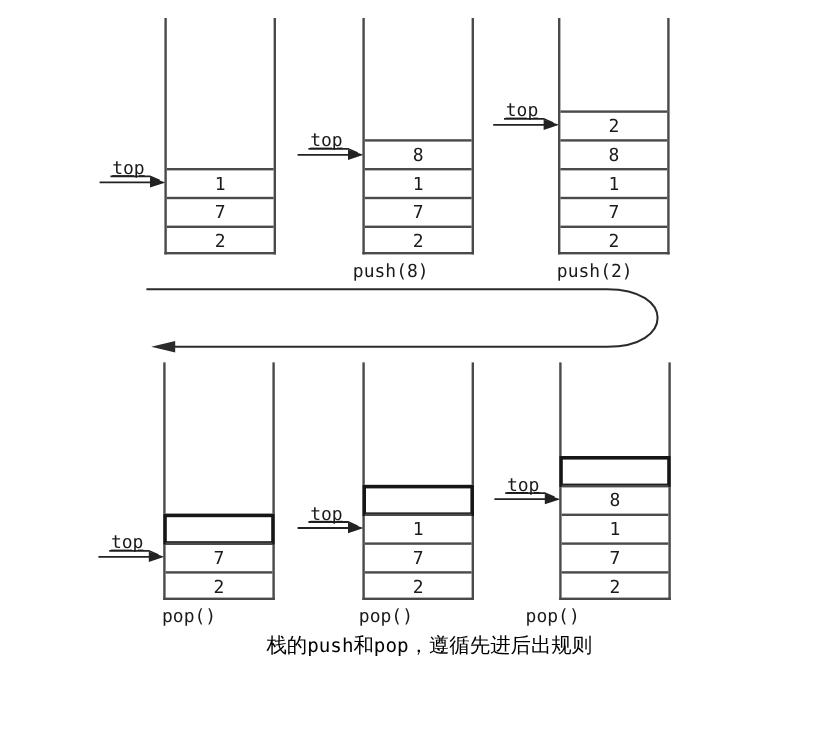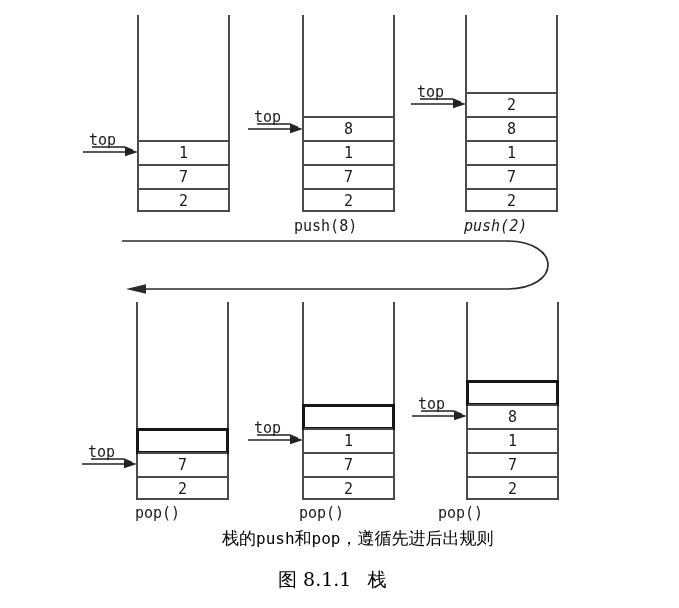--- a/index.html
+++ b/index.html
@@ -21,28 +21,28 @@
   #s2{left:302px;top:15px;width:93px;height:197px;}
   #s3{left:465px;top:15px;width:93px;height:197px;}
   #s4{left:136px;top:302px;width:93px;height:198px;}
   #s5{left:302px;top:302px;width:93px;height:198px;}
   #s6{left:466px;top:302px;width:93px;height:198px;}
   .c{position:absolute;left:0;right:0;height:24px;box-sizing:border-box;
      border-top:2px solid var(--line);
      font:15px/22px "DejaVu Sans Mono",monospace;text-align:center;color:var(--ink);}
   .popped{position:absolute;left:-2px;right:-2px;height:26px;box-sizing:border-box;
           border:3px solid var(--bold);background:#fff;}
-  .toplbl{position:absolute;width:36px;text-align:left;
-          font:15px/15px "DejaVu Sans Mono",monospace;color:var(--ink);}
+  .toplbl{position:absolute;width:36px;text-align:center;
+          font:15px/15px "DejaVu Sans Mono",monospace;color:var(--ink);text-decoration:underline;}
   #t1{left:89px;top:133px;}  #t2{left:254px;top:110px;} #t3{left:417px;top:85px;}
   #t4{left:88px;top:445px;}  #t5{left:254px;top:421px;} #t6{left:418px;top:397px;}
   .oplbl{position:absolute;text-align:left;
          font:15px/15px "DejaVu Sans Mono",monospace;color:var(--ink);}
   #op2{left:294px;top:219px;width:94px;}
-  #op3{left:464px;top:219px;width:94px;font-style:italic;}
+  #op3{left:464px;top:219px;width:94px;}
   #op4{left:135px;top:506px;width:95px;}
   #op5{left:299px;top:506px;width:95px;}
   #op6{left:438px;top:506px;width:96px;}
   .note{position:absolute;left:222px;top:528px;white-space:nowrap;
         font:17px/20px "DejaVu Serif",serif;color:#000;}
   .note .seg-mono{font:16px/20px "DejaVu Sans Mono",monospace;margin-top:48px;}
   .caption{position:absolute;left:278px;top:568px;white-space:nowrap;
            font:19px/22px "DejaVu Serif",serif;color:#000;}
   .caption .cap-title{margin-left:16px;}
 </style>
@@ -142,17 +142,14 @@
   <div class="oplbl" id="op2">push(8)</div>
   <div class="oplbl" id="op3">push(2)</div>
   <div class="oplbl" id="op4">pop()</div>
   <div class="oplbl" id="op5">pop()</div>
   <div class="oplbl" id="op6">pop()</div>
 
   <div class="note">
     <span class="seg-serif">栈的</span><span class="seg-mono">push</span><span class="seg-serif">和</span><span class="seg-mono">pop</span><span class="seg-serif">，遵循先进后出规则</span>
   </div>
 
-  <div class="caption">
-    <span class="cap-label">图 8.1.1</span><span class="cap-title">栈</span>
-  </div>
 
 </div>
 
 </body></html>

